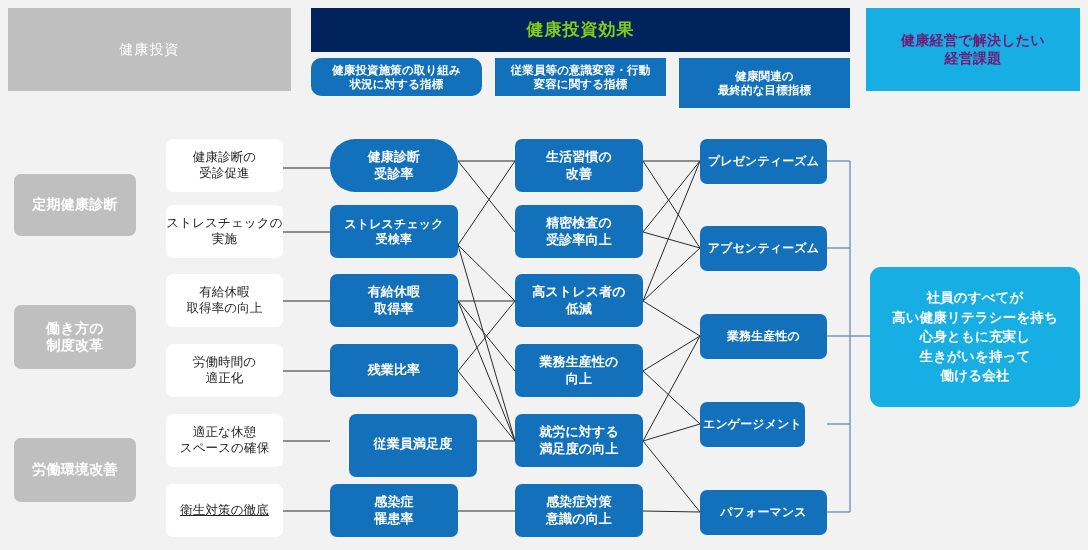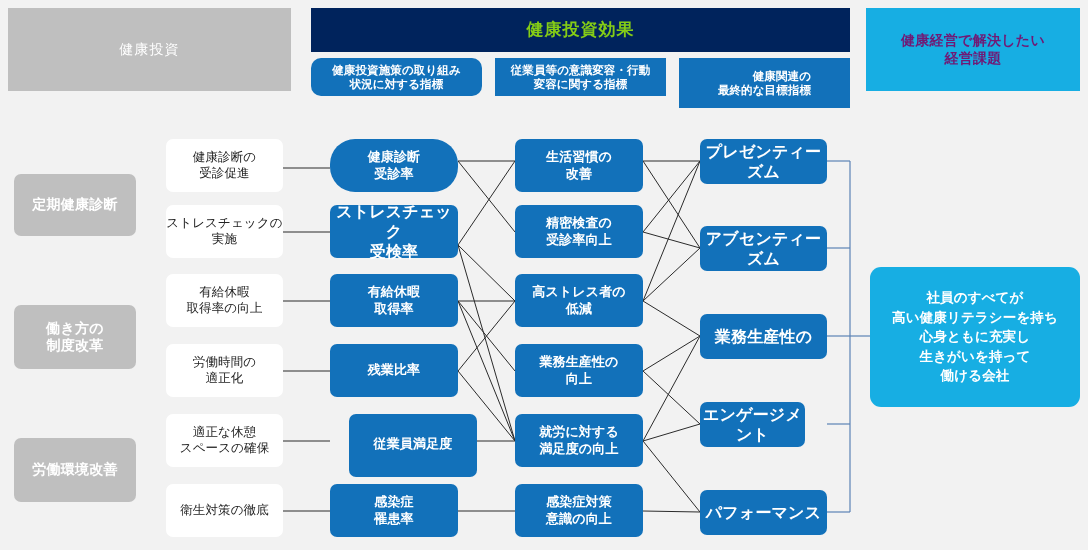--- a/index.html
+++ b/index.html
@@ -55,21 +55,21 @@
     border-radius:7px;
     font-size:12.5px;letter-spacing:.01em;
   }
 
   
   .blue-box{
     background:#1271ba;color:#ffffff;
     border-radius:7px;
     font-size:13px;font-weight:bold;letter-spacing:.01em;
   }
-  .blue-box.kana{font-size:16px;}
+  .blue-box.kana{font-size:12px;}
 
   
   .goal{
     background:#17aee3;color:#ffffff;
     border-radius:11px;
     font-size:13.5px;font-weight:bold;line-height:1.45;letter-spacing:.01em;
   }
 
   
   svg.links{position:absolute;left:0;top:0;width:1088px;height:550px;overflow:visible;pointer-events:none;}
@@ -135,42 +135,42 @@
   </svg>
 
   <div class="node hdr-gray" style="left:8px;top:8px;width:283px;height:83px;">健康投資</div>
 
   <div class="node hdr-navy" style="left:311px;top:8px;width:539px;height:44px;">健康投資効果</div>
 
   <div class="node hdr-blue" style="left:311px;top:58px;width:171px;height:38px;border-radius:10px;">健康投資施策の取り組み
 状況に対する指標</div>
   <div class="node hdr-blue" style="left:495px;top:58px;width:171px;height:38px;">従業員等の意識変容・行動
 変容に関する指標</div>
-  <div class="node hdr-blue" style="left:679px;top:58px;width:171px;height:50px;text-align:right;">健康関連の
+  <div class="node hdr-blue" style="left:679px;top:58px;width:171px;height:50px;">健康関連の
 最終的な目標指標</div>
 
   <div class="node hdr-cyan" style="left:866px;top:8px;width:214px;height:83px;">健康経営で解決したい
 経営課題</div>
 
   <div class="node cat" style="left:14px;top:174px;width:122px;height:62px;">定期健康診断</div>
   <div class="node cat" style="left:14px;top:305px;width:122px;height:64px;">働き方の
 制度改革</div>
   <div class="node cat" style="left:14px;top:438px;width:122px;height:64px;">労働環境改善</div>
 
   <div class="node white-box" style="left:166px;top:139px;width:117px;height:53px;">健康診断の
 受診促進</div>
   <div class="node white-box" style="left:166px;top:205px;width:117px;height:53px;">ストレスチェックの
 実施</div>
   <div class="node white-box" style="left:166px;top:274px;width:117px;height:53px;">有給休暇
 取得率の向上</div>
   <div class="node white-box" style="left:166px;top:344px;width:117px;height:53px;">労働時間の
 適正化</div>
   <div class="node white-box" style="left:166px;top:414px;width:117px;height:53px;">適正な休憩
 スペースの確保</div>
-  <div class="node white-box" style="left:166px;top:484px;width:117px;height:53px;">衛生対策の徹底</div>
+  <div class="node white-box" style="left:166px;top:484px;width:117px;height:53px;text-decoration:underline;">衛生対策の徹底</div>
 
   <div class="node blue-box" style="left:330px;top:139px;width:128px;height:53px;border-radius:25px;">健康診断
 受診率</div>
   <div class="node blue-box kana" style="left:330px;top:205px;width:128px;height:53px;">ストレスチェック
 受検率</div>
   <div class="node blue-box" style="left:330px;top:274px;width:128px;height:53px;">有給休暇
 取得率</div>
   <div class="node blue-box" style="left:330px;top:344px;width:128px;height:53px;">残業比率</div>
   <div class="node blue-box" style="left:349px;top:414px;width:128px;height:63px;font-family:Liberation Mono, monospace;">従業員満足度</div>
   <div class="node blue-box" style="left:330px;top:484px;width:128px;height:53px;">感染症

